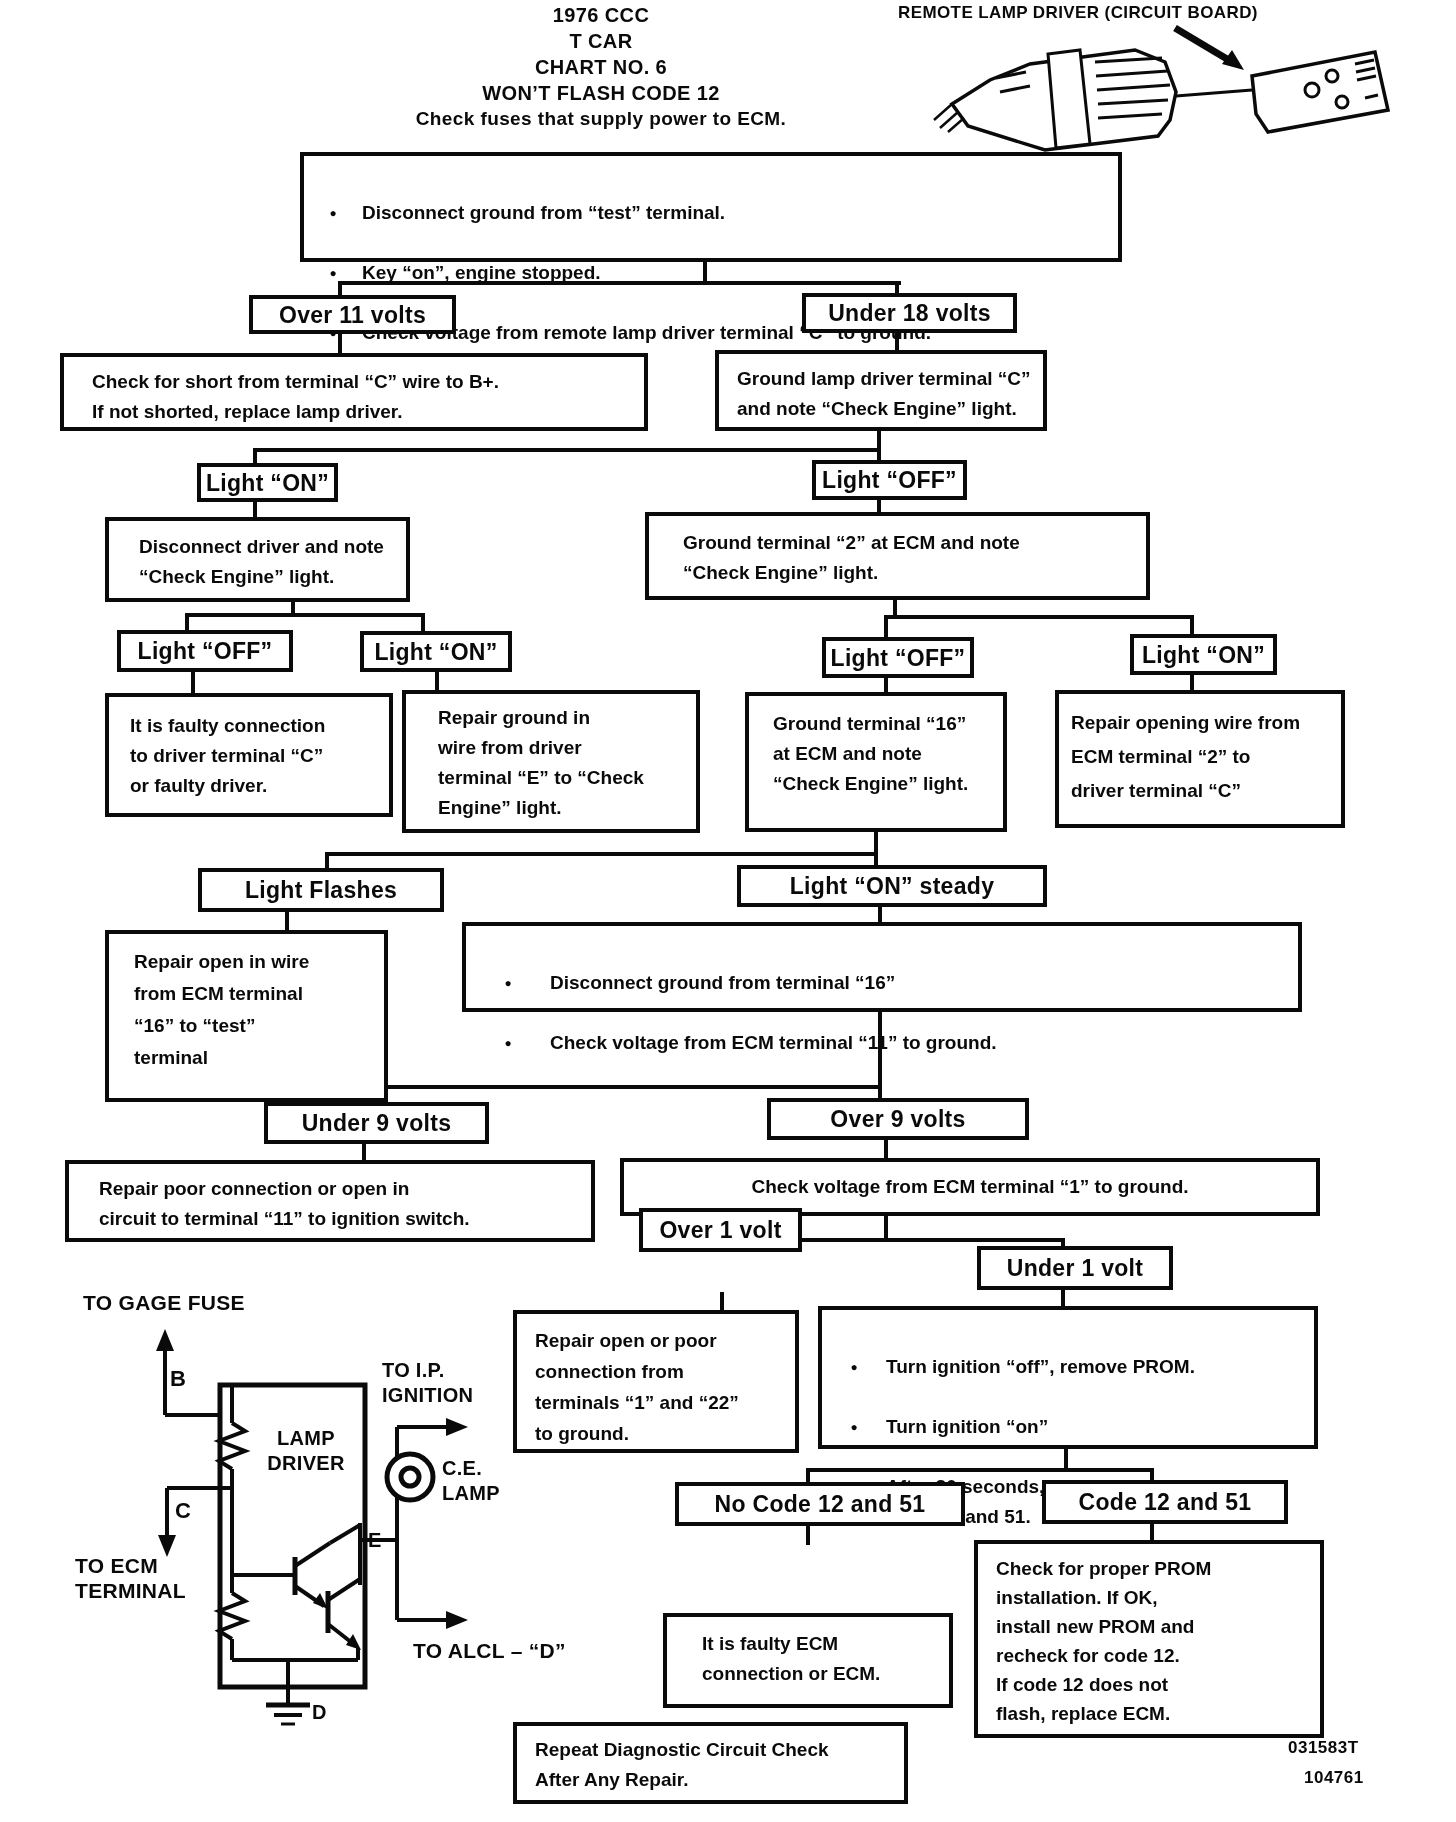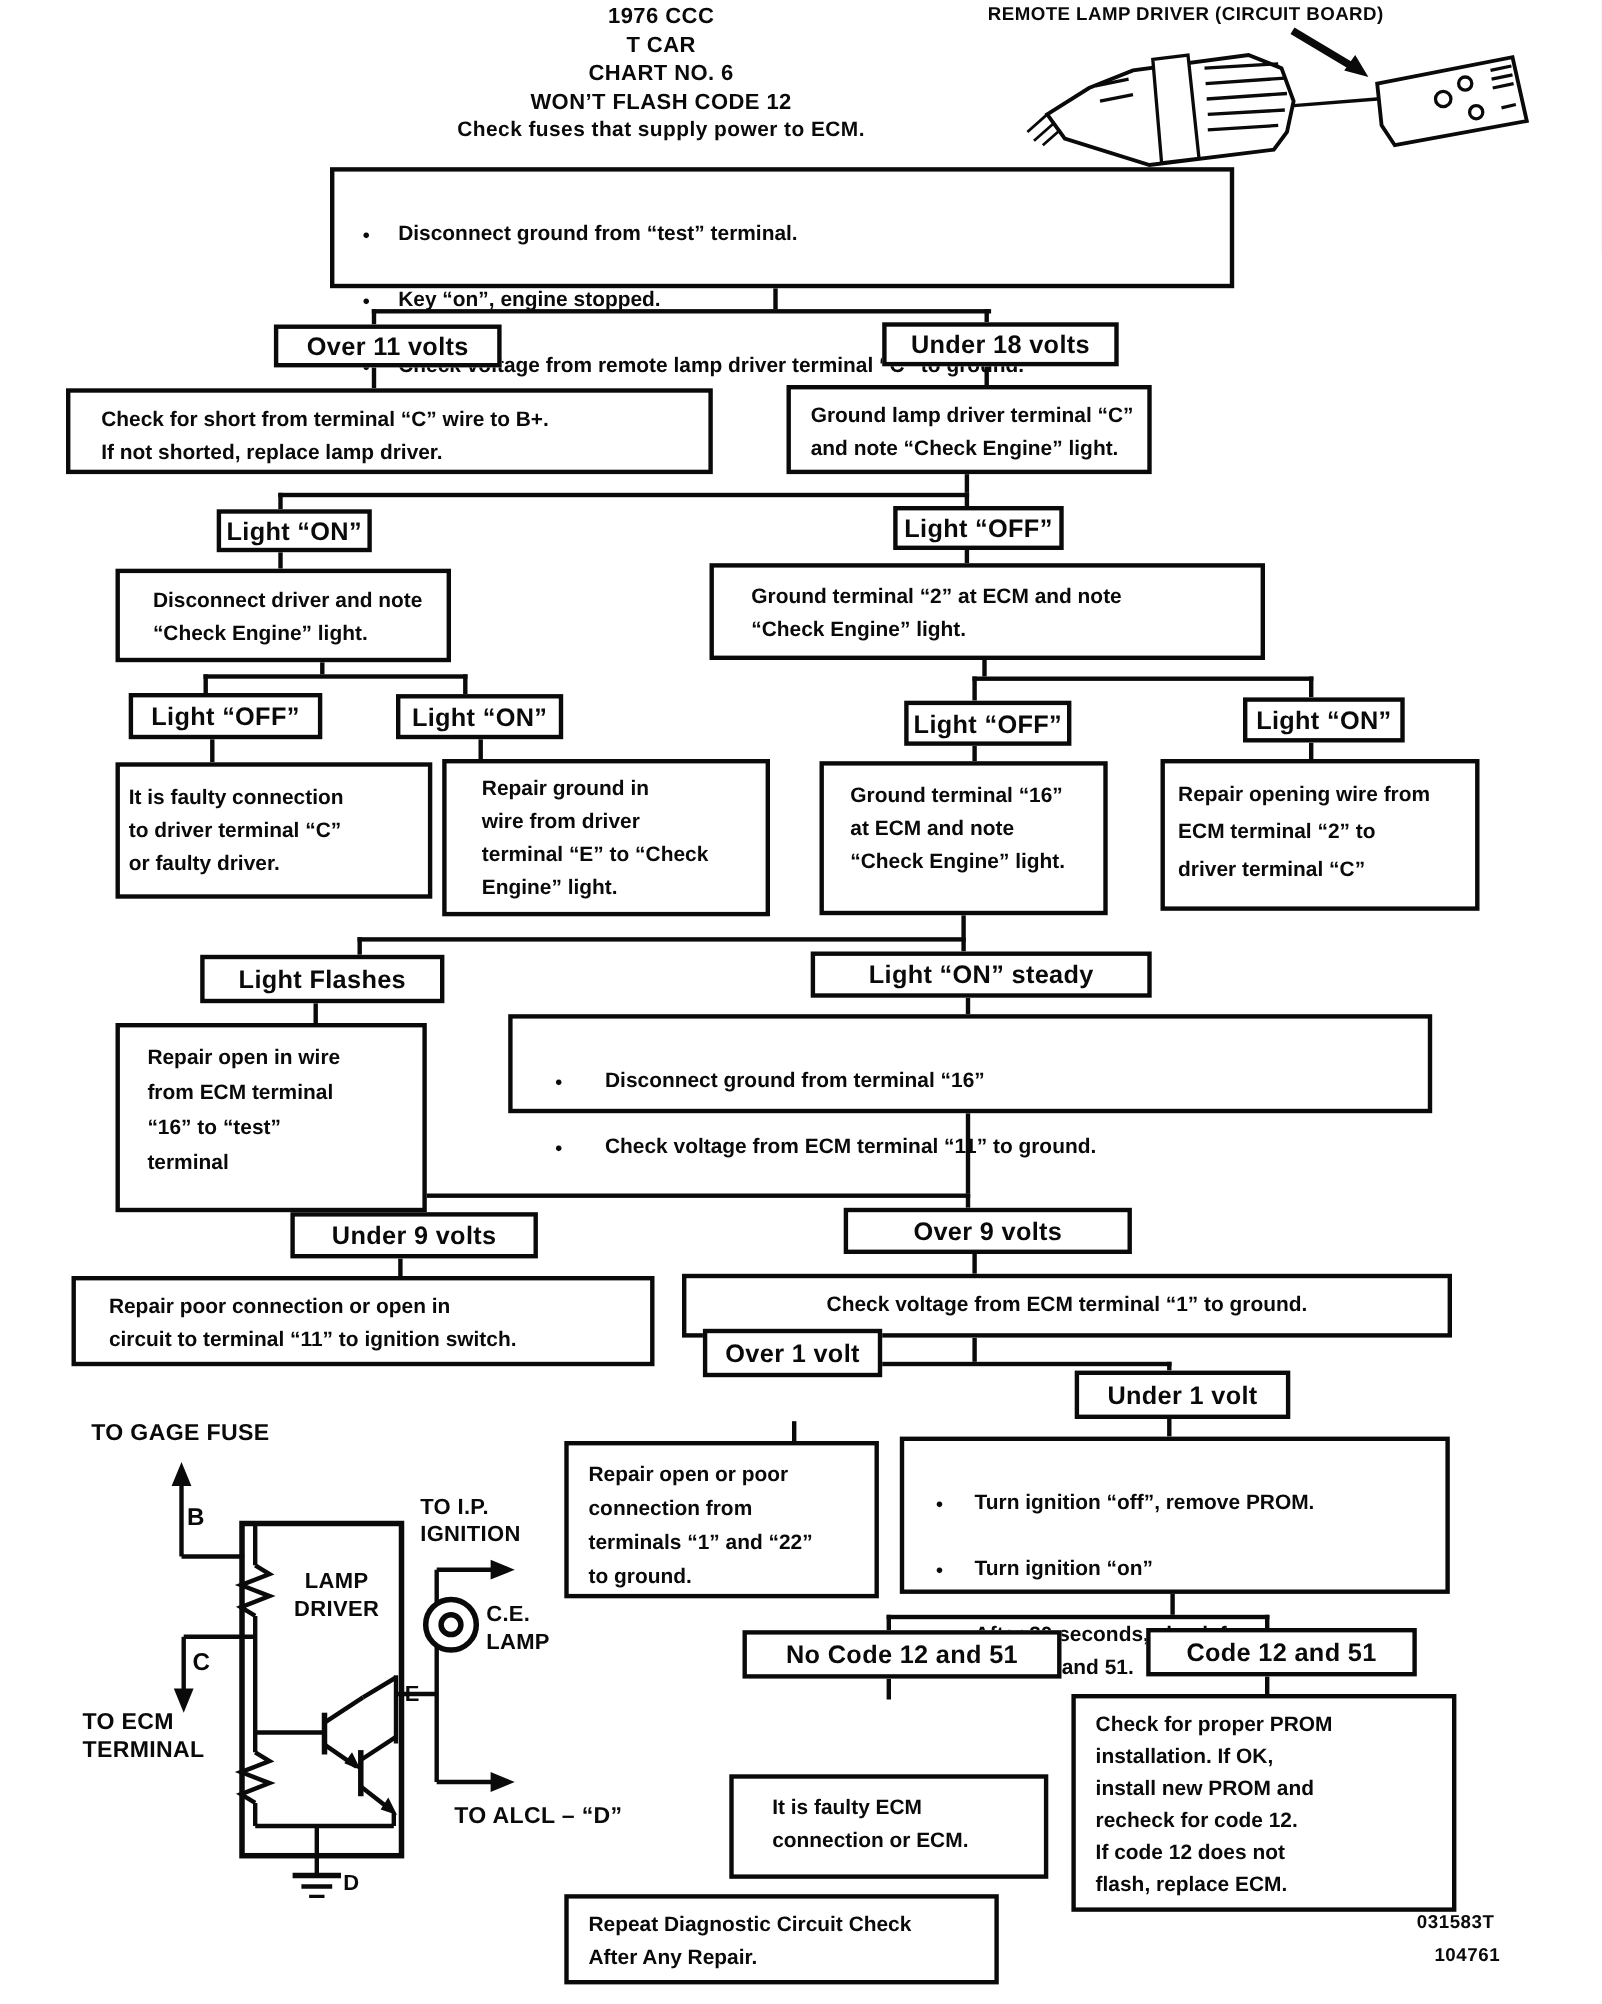--- a/index.html
+++ b/index.html
@@ -148,35 +148,35 @@
   <div class="box txt" style="left:105px;top:517px;width:305px;height:85px;padding-left:30px;padding-top:11px">Disconnect driver and note
 “Check Engine” light.</div>
   <div class="box txt" style="left:645px;top:512px;width:505px;height:88px;padding-left:34px;padding-top:12px">Ground terminal “2” at ECM and note
 “Check Engine” light.</div>
 
   <div class="box lbl" style="left:105px;top:630px;width:176px;height:42px">Light “OFF”</div>
   <div class="box lbl" style="left:348px;top:631px;width:152px;height:41px">Light “ON”</div>
   <div class="box lbl" style="left:810px;top:637px;width:152px;height:41px">Light “OFF”</div>
   <div class="box lbl" style="left:1118px;top:634px;width:147px;height:41px">Light “ON”</div>
 
-  <div class="box txt" style="left:105px;top:693px;width:288px;height:124px;padding-left:8px;padding-top:14px">It is faulty connection
+  <div class="box txt" style="left:105px;top:693px;width:288px;height:124px;padding-left:21px;padding-top:14px">It is faulty connection
 to driver terminal “C”
 or faulty driver.</div>
   <div class="box txt" style="left:402px;top:690px;width:298px;height:143px;padding-left:32px;padding-top:9px">Repair ground in
 wire from driver
 terminal “E” to “Check
 Engine” light.</div>
   <div class="box txt" style="left:745px;top:692px;width:262px;height:140px;padding-left:24px;padding-top:13px">Ground terminal “16”
 at ECM and note
 “Check Engine” light.</div>
   <div class="box txt" style="left:1055px;top:690px;width:290px;height:138px;padding-left:12px;padding-top:12px;line-height:34px">Repair opening wire from
 ECM terminal “2” to
 driver terminal “C”</div>
 
-  <div class="box lbl" style="left:170px;top:868px;width:222px;height:44px">Light Flashes</div>
+  <div class="box lbl" style="left:186px;top:868px;width:246px;height:44px">Light Flashes</div>
   <div class="box lbl" style="left:725px;top:865px;width:310px;height:42px">Light “ON” steady</div>
 
   <div class="box txt" style="left:105px;top:930px;width:283px;height:172px;padding-left:25px;padding-top:12px;line-height:32px">Repair open in wire
 from ECM terminal
 “16” to “test”
 terminal</div>
 
   <div class="box" style="left:462px;top:922px;width:840px;height:90px;padding-top:12px">
     <div class="brow"><span class="bdot" style="flex-basis:84px">●</span><span class="btxt">Disconnect ground from terminal “16”</span></div>
     <div class="brow"><span class="bdot" style="flex-basis:84px">●</span><span class="btxt">Check voltage from ECM terminal “11” to ground.</span></div>

